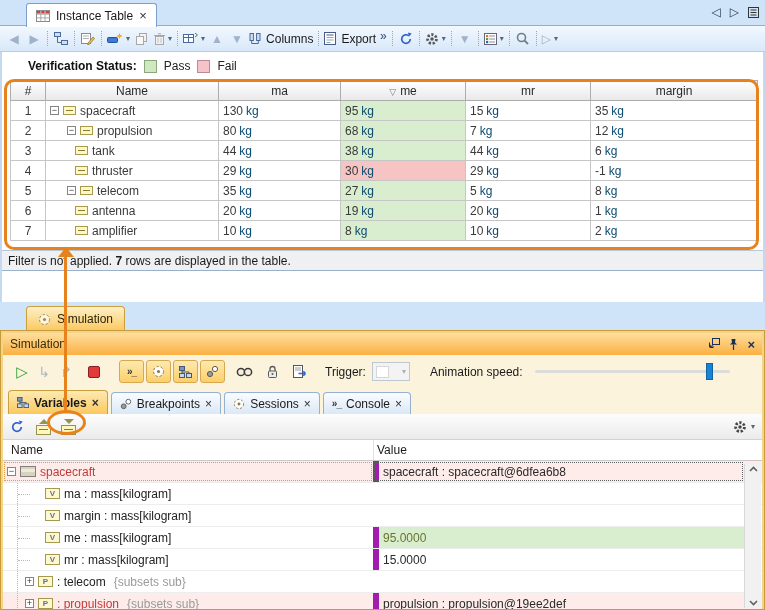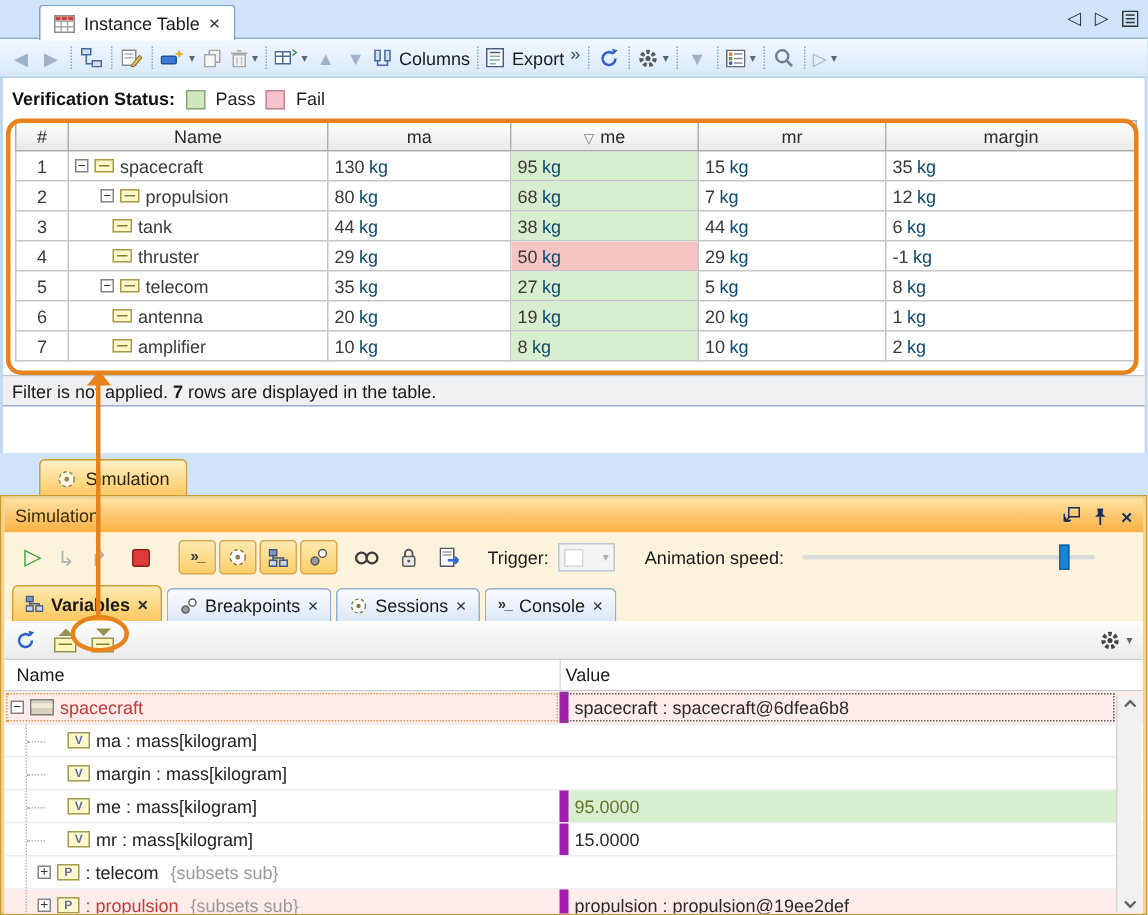--- a/index.html
+++ b/index.html
@@ -23,21 +23,21 @@
   .tb{height:22px;min-width:20px;display:flex;align-items:center;justify-content:center;gap:2px;padding:0 2px}
   .tb .g{font-size:12px;line-height:12px}
   .dis{color:#9fb2c8}
   .dd{font-size:8px;color:#55677a;margin-left:1px}
   .sep{width:1px;height:15px;border-left:1px dotted #8fa9c6;margin:0 3px}
   .tblabel{margin-left:3px;color:#1a1a1a}
   .ovf{color:#2a4a7a;font-size:12px;margin:0 2px 6px 2px}
 
   .window-body{position:absolute;left:0;top:52px;width:765px;height:250px;background:#fff;
                border-left:2px solid #c4d8ee;border-right:2px solid #c4d8ee}
-  .legend-row{height:28px;display:flex;align-items:center;gap:7px;padding-left:6px}
+  .legend-row{height:28px;display:flex;align-items:center;gap:7px;padding-left:26px}
   .legend-title{font-weight:bold;color:#111}
   .swatch{width:13px;height:13px;border:1px solid #8ba07e;display:inline-block}
   .swatch.pass{background:#cfe8c2;border-color:#8aa87c}
   .swatch.fail{background:#f6c3ca;border-color:#c08890}
 
   table.itable{border-collapse:collapse;margin-left:8px;table-layout:fixed;width:747px}
   .itable th{height:20px;background:linear-gradient(#ffffff,#e8e8e8);border:1px solid #adadad;
              font-weight:normal;color:#2a2a2a;text-align:center;overflow:hidden;white-space:nowrap}
   .itable td{height:20px;border:1px solid #c6c6c6;padding:0 0 0 4px;overflow:hidden;white-space:nowrap;color:#3a3a3a}
   .sortg{color:#777;font-size:9px;margin-right:4px}
@@ -369,21 +369,21 @@
       </tr>
       <tr>
         <td class="cnum">4</td>
         <td>
               <span class="namecell ind2">
                 <span class="inst-icon"></span>
                 <span>thruster</span>
               </span>
             </td>
         <td><span>29</span><span class="u">kg</span></td>
-        <td class="fail"><span>50</span><span class="u">kg</span></td>
+        <td class="fail"><span>30</span><span class="u">kg</span></td>
         <td><span>29</span><span class="u">kg</span></td>
         <td><span>-1</span><span class="u">kg</span></td>
       </tr>
       <tr>
         <td class="cnum">5</td>
         <td>
               <span class="namecell ind1">
                 <span class="expbox">−</span>
                 <span class="inst-icon"></span>
                 <span>telecom</span>

